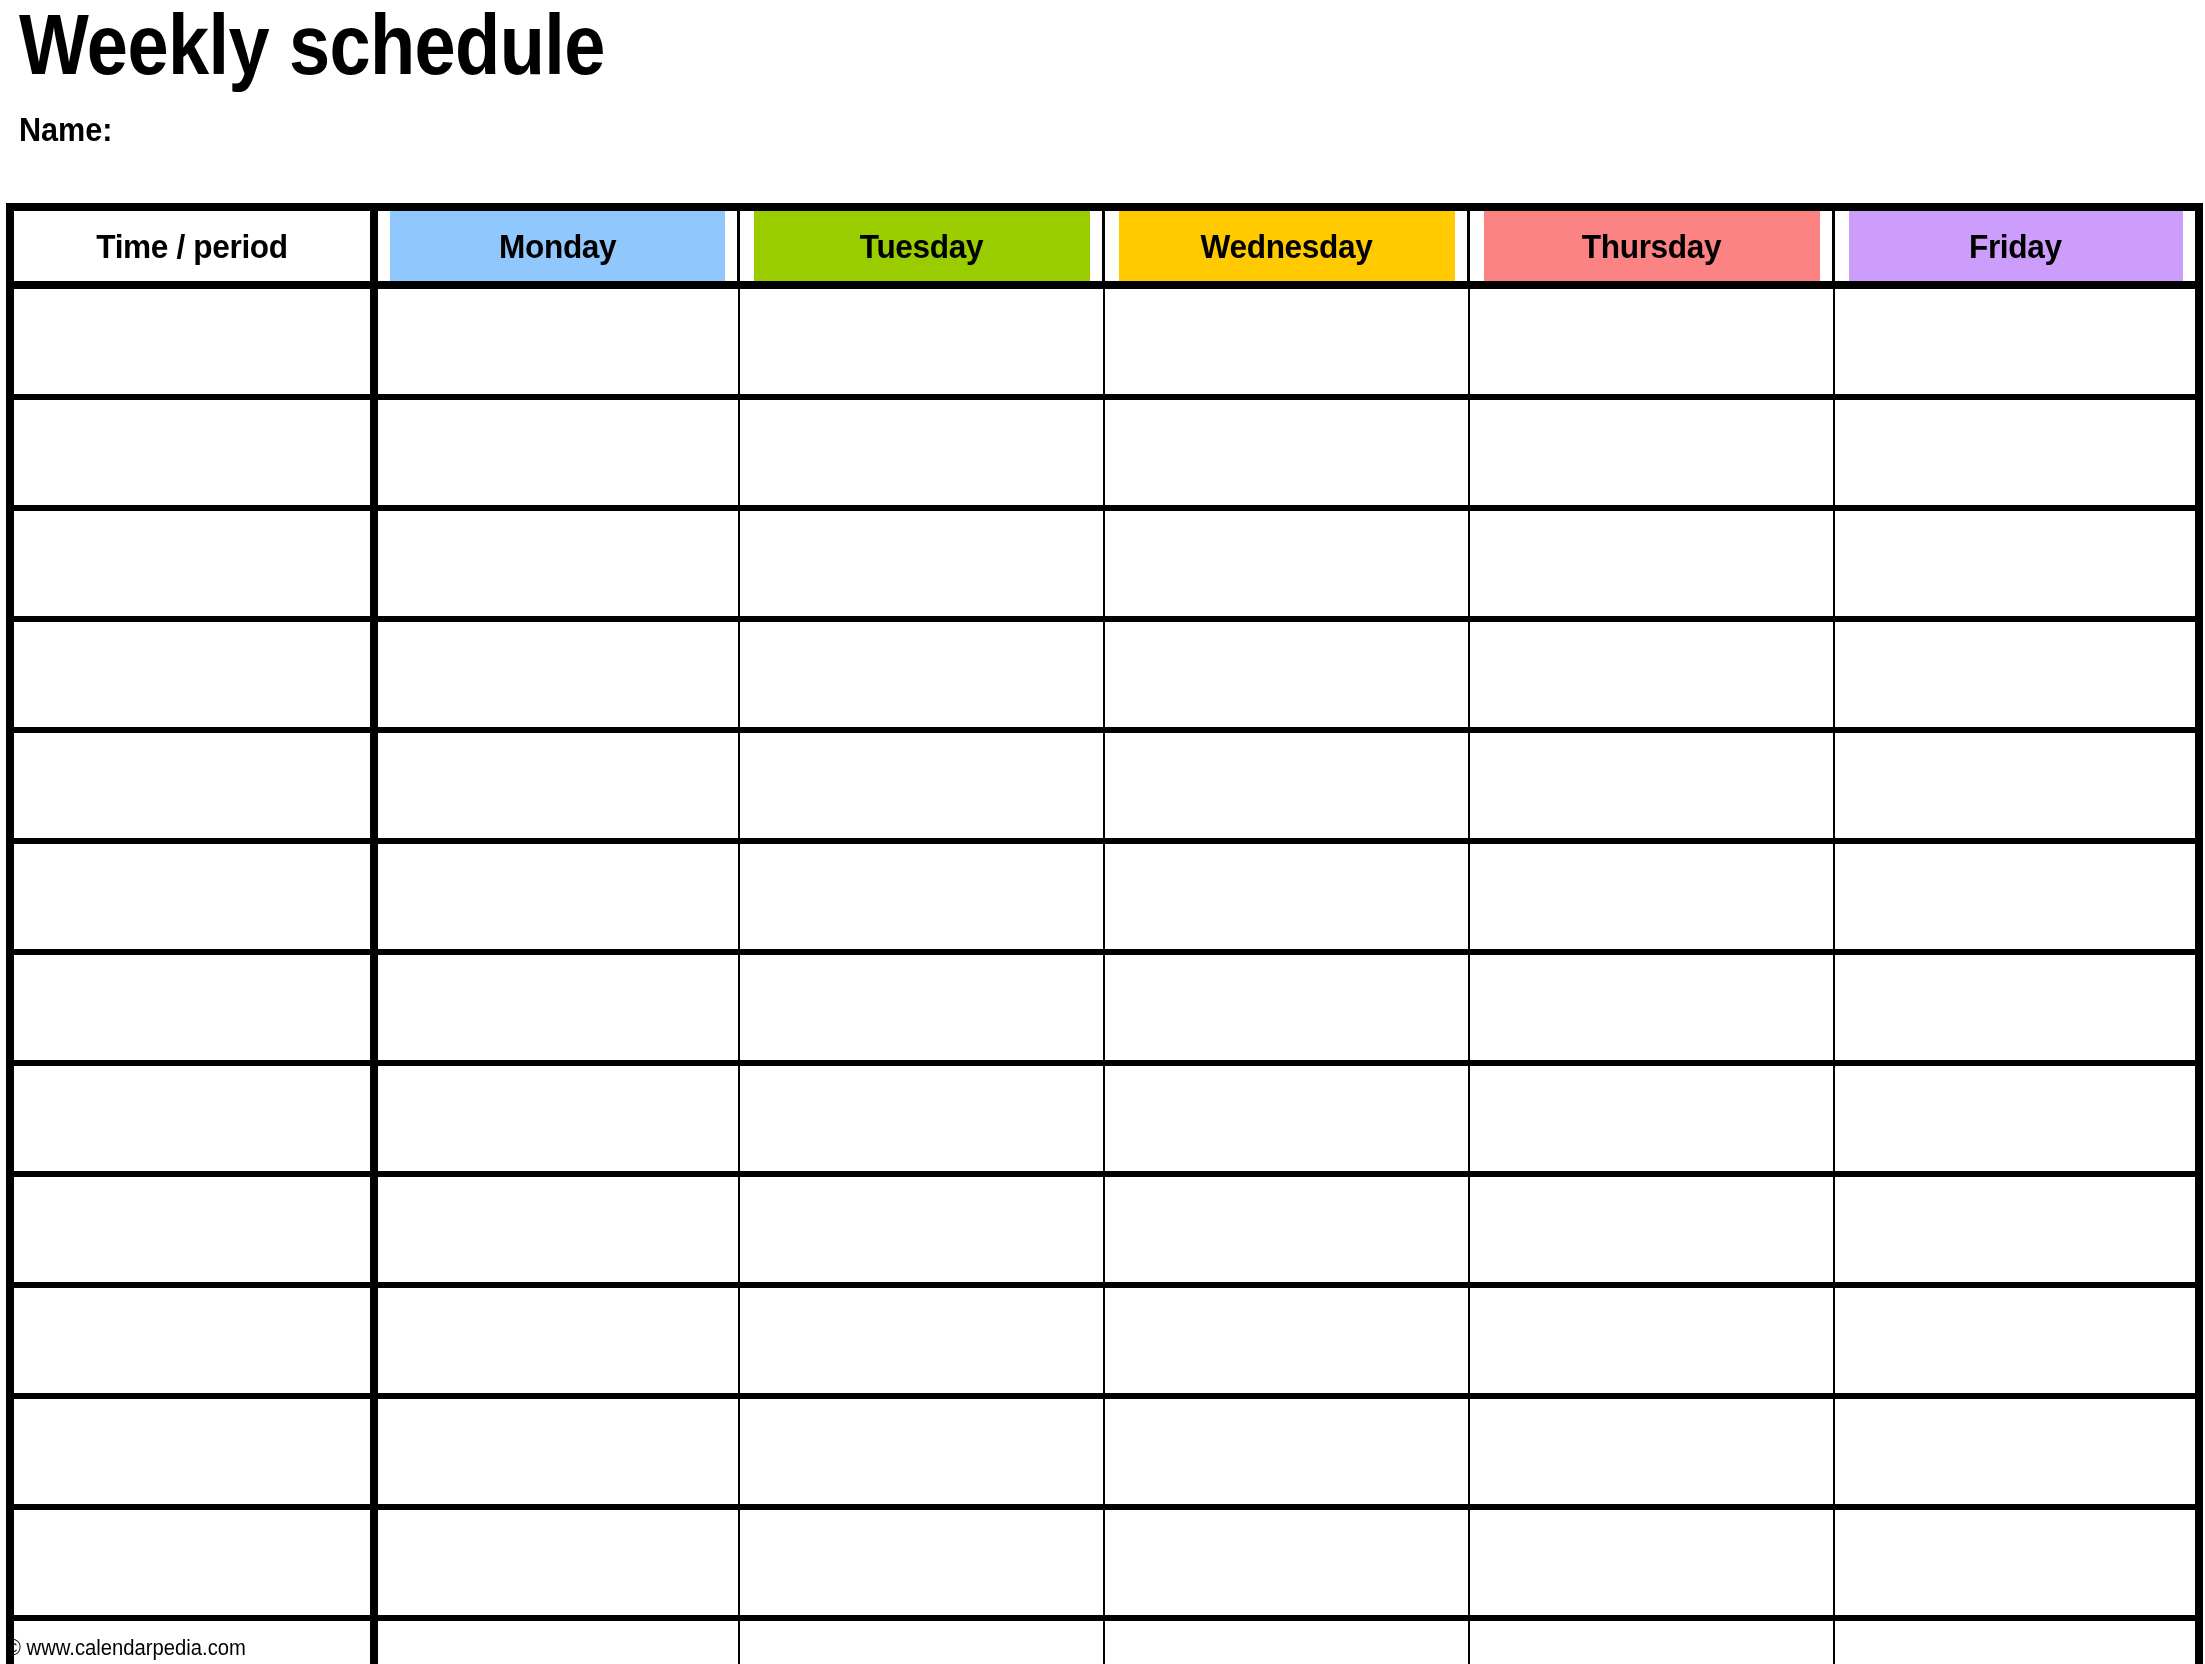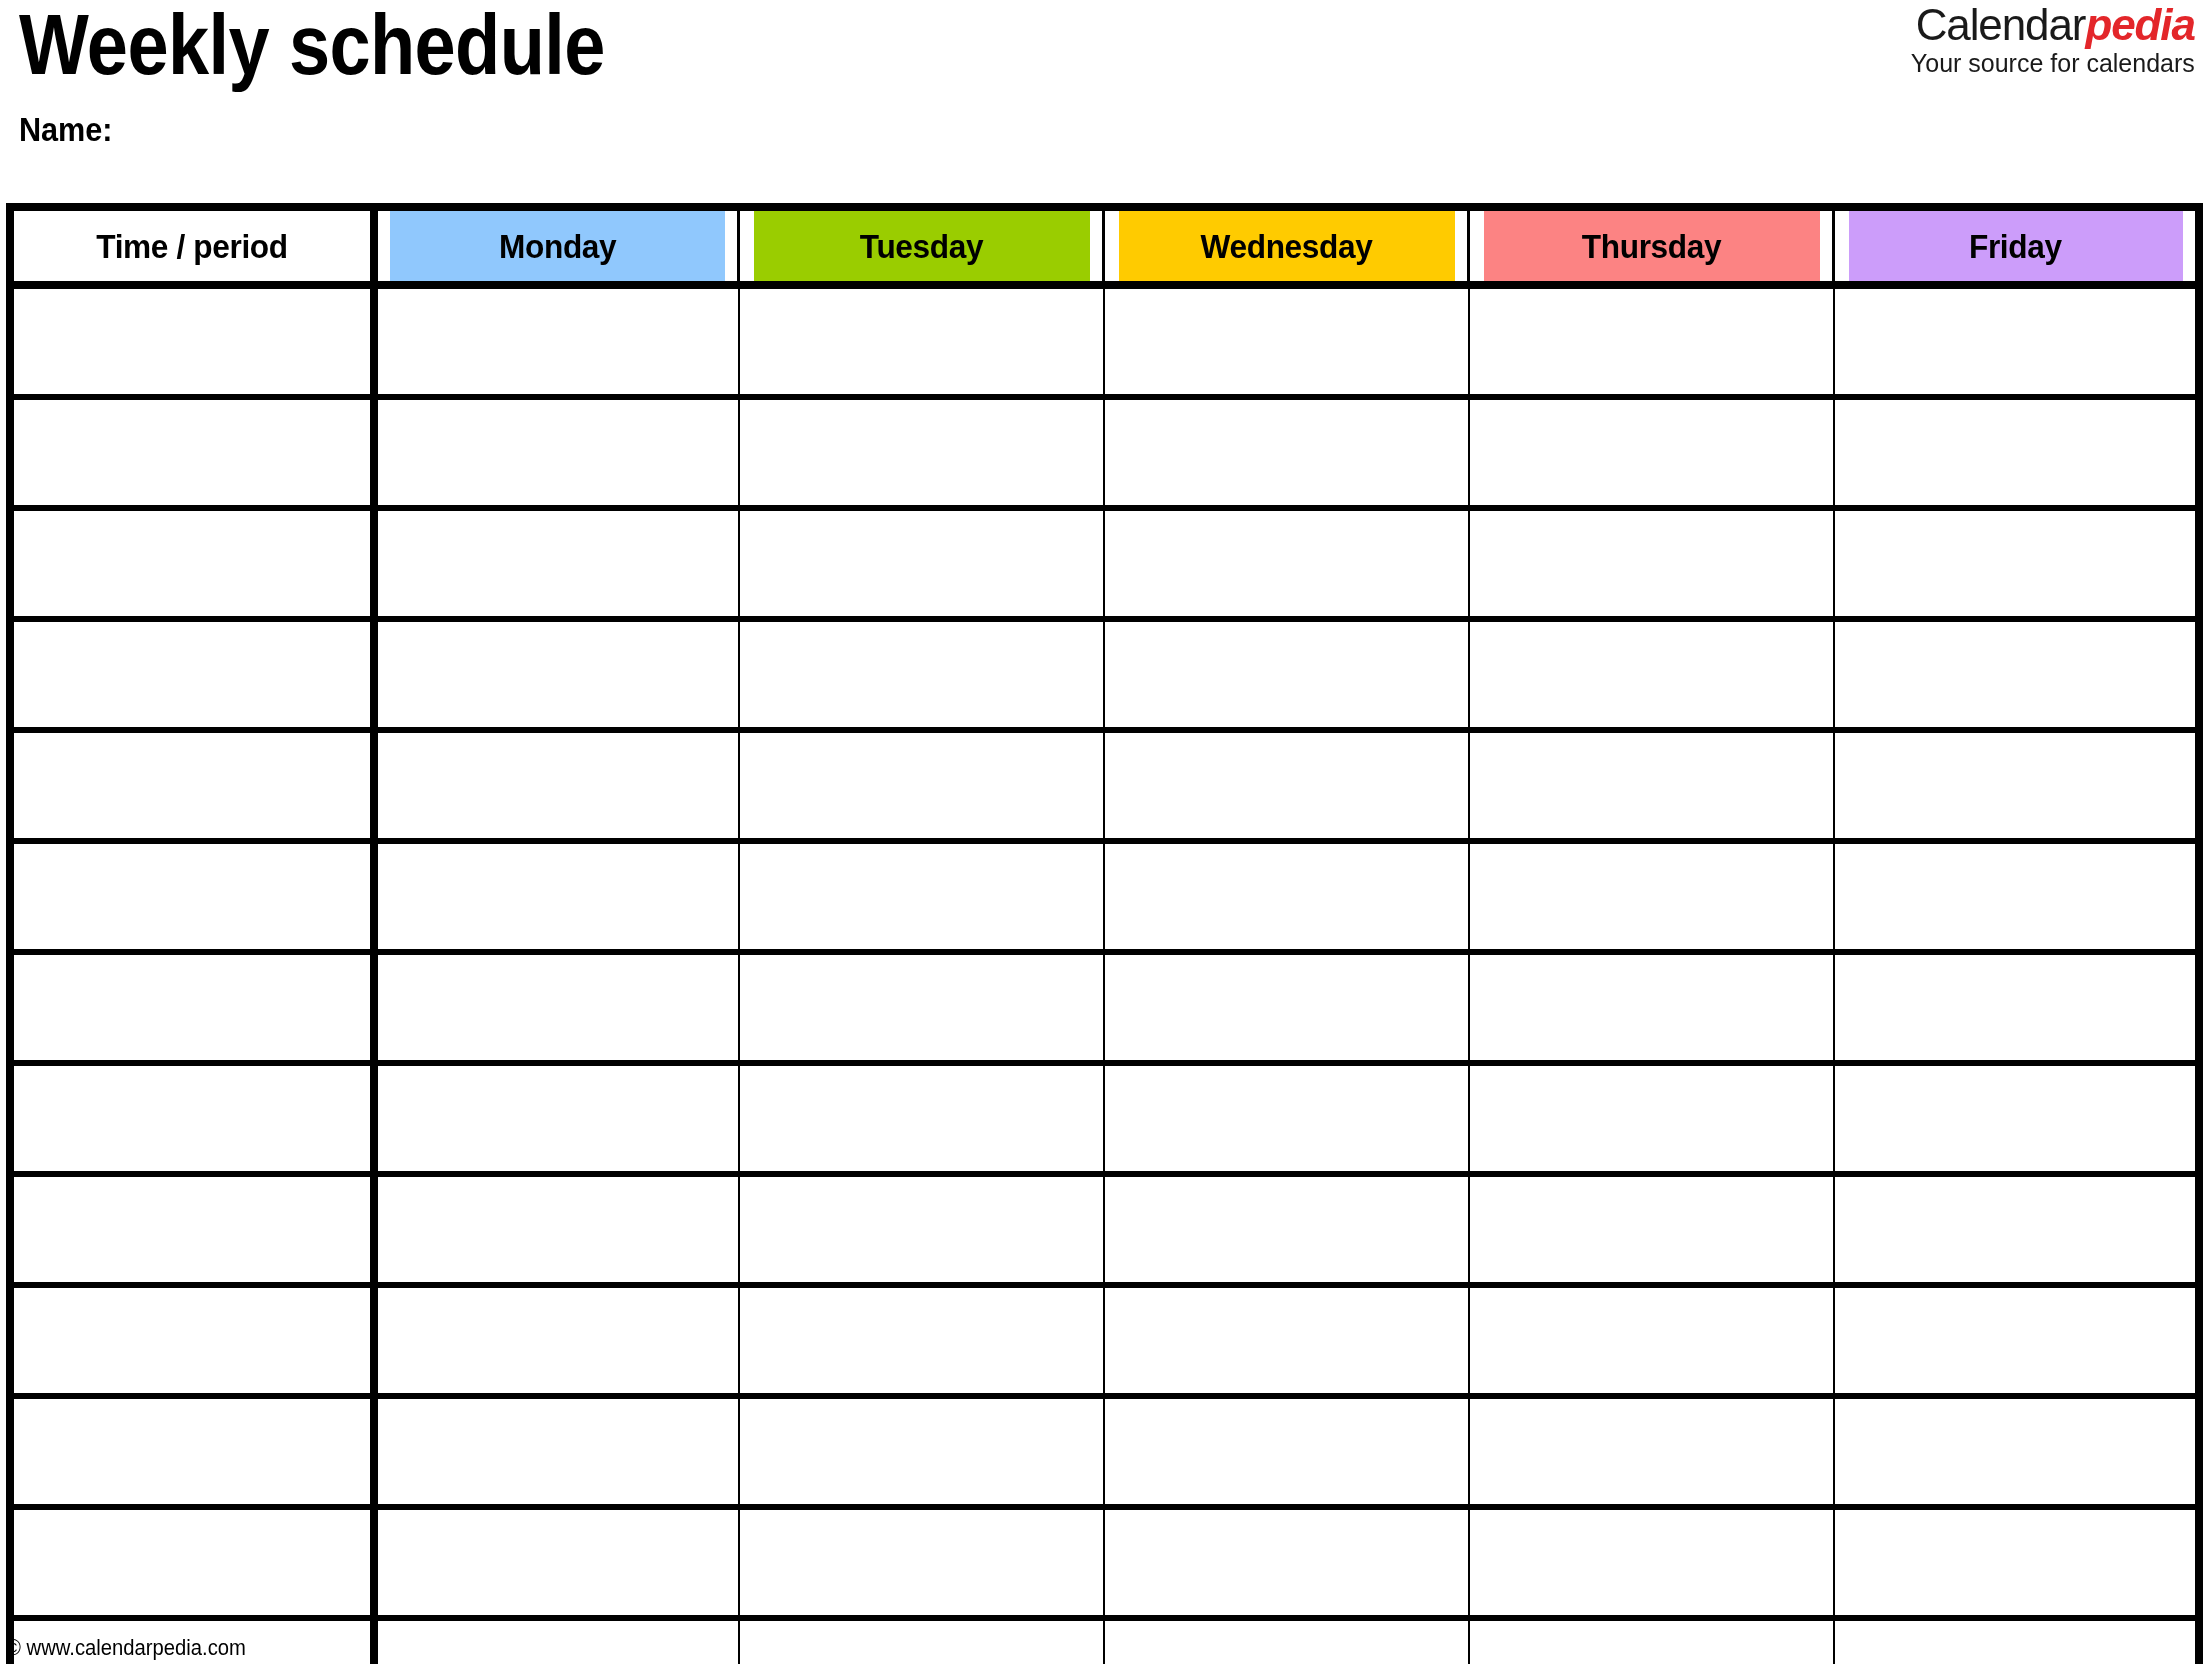--- a/index.html
+++ b/index.html
@@ -171,24 +171,20 @@
 <body>
 
 <div class="page">
 
   <div class="top-band">
 
     <div class="doc-title">Weekly schedule</div>
 
     <div class="name-label">Name:</div>
 
-    <div class="brand">
-      <div class="brand-name"><span class="b-dark">Calendar</span><span class="b-red">pedia</span></div>
-      <div class="brand-tagline">Your source for calendars</div>
-    </div>
 
   </div>
 
   <div class="schedule-wrap">
     <table class="schedule">
       <colgroup>
         <col class="c-time">
         <col class="c-day">
         <col class="c-day">
         <col class="c-day">

